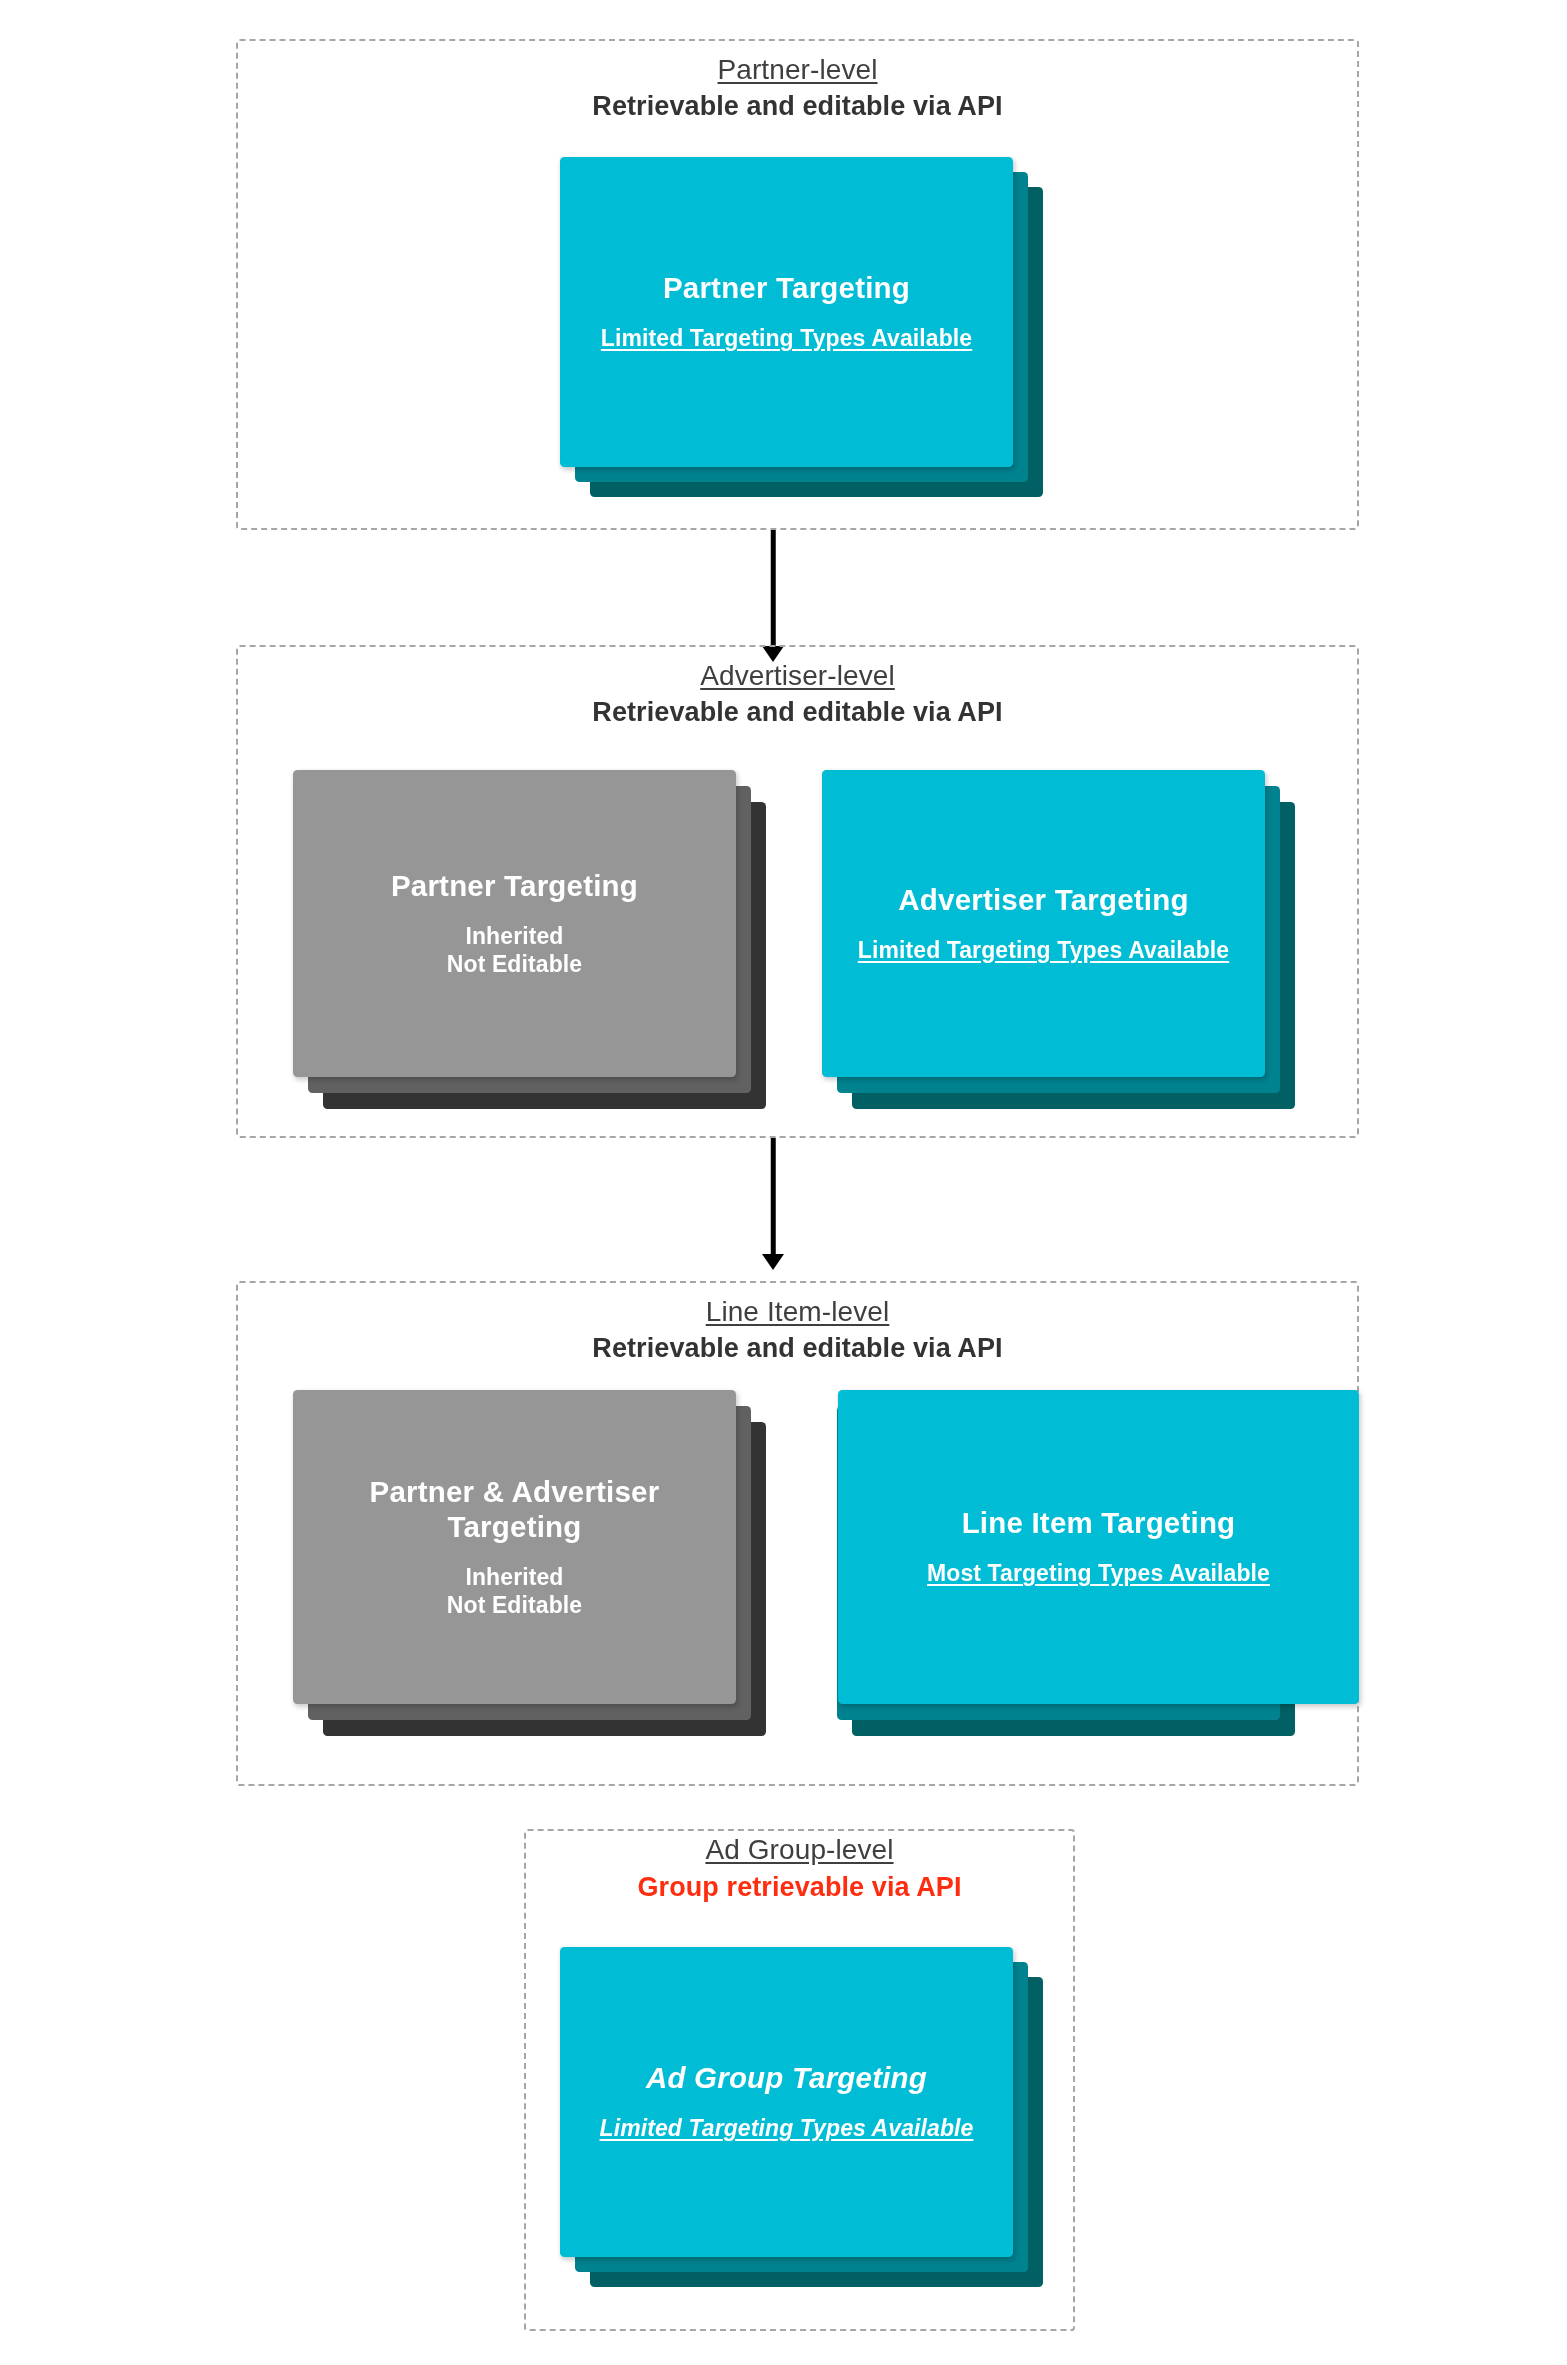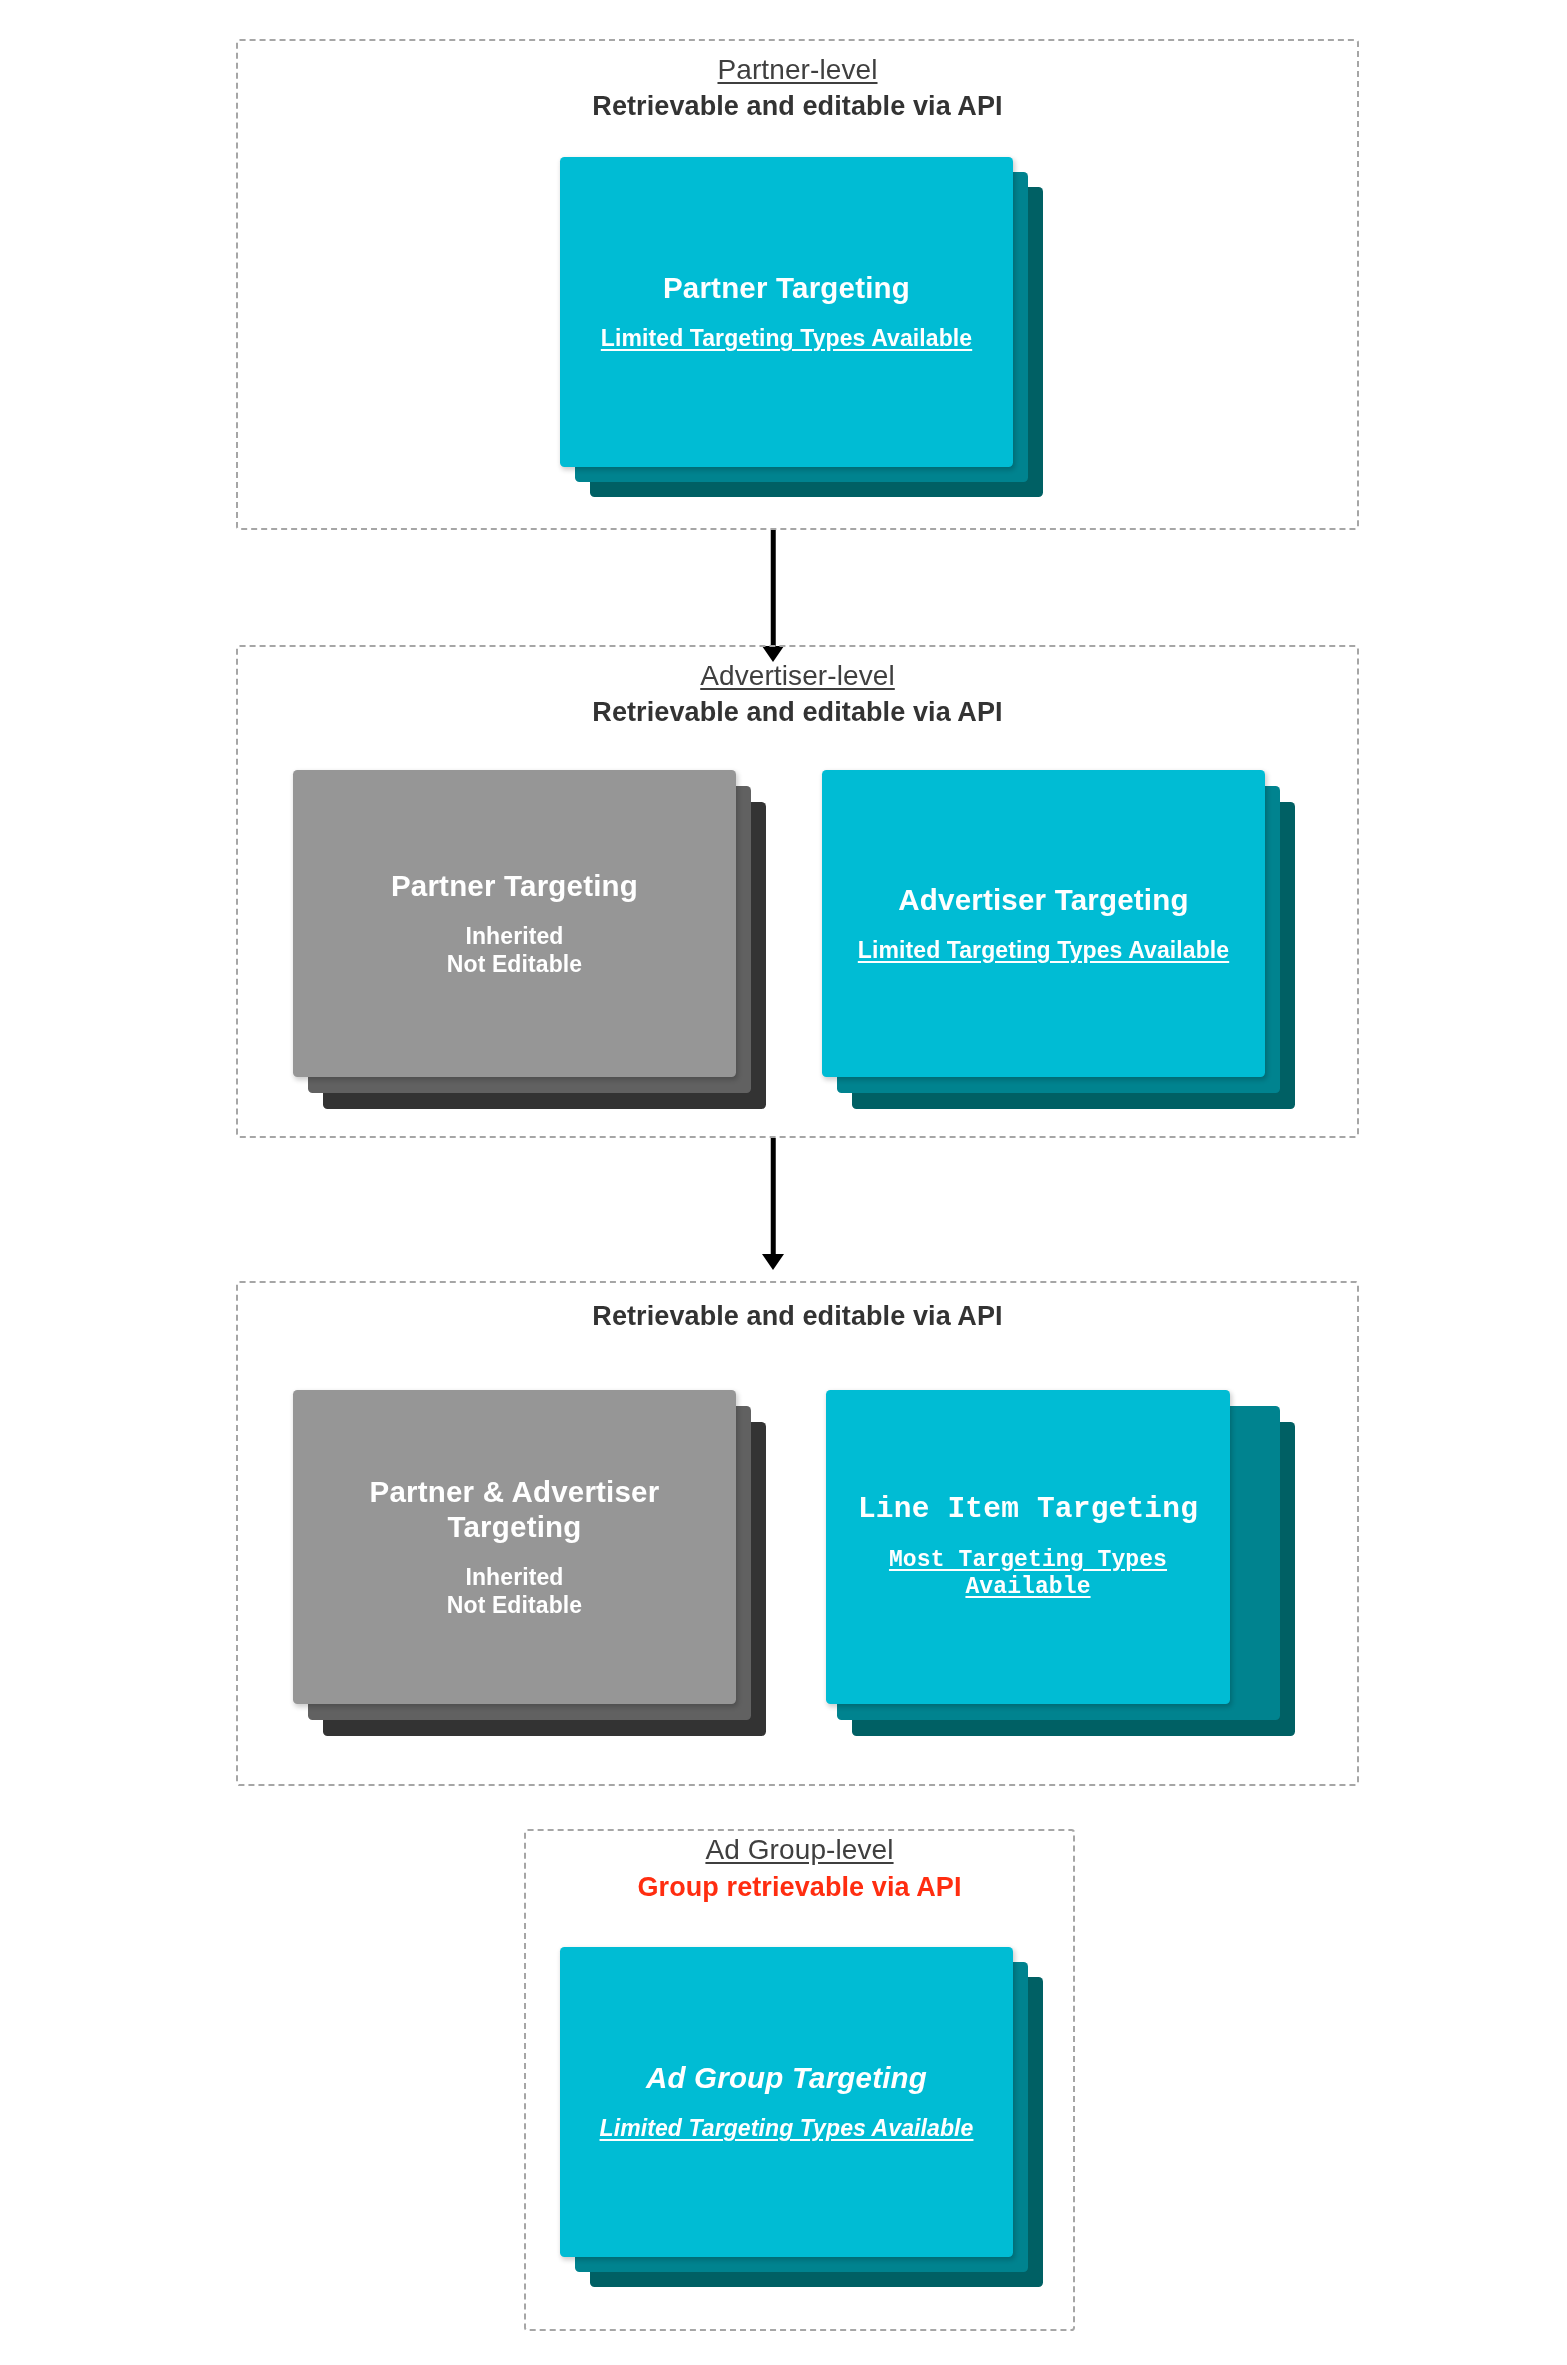--- a/index.html
+++ b/index.html
@@ -162,37 +162,38 @@
     </div>
   </div>
 
   <div class="arrow" style="left:755px;top:1138px;width:36px;height:132px;">
     <div class="shaft" style="height:117px;"></div>
     <div class="head"></div>
   </div>
 
   <div class="panel" style="left:236px;top:1281px;width:1123px;height:505px;">
     <div class="panel-head" style="top:12.5px;">
+      <span class="level-name">Line Item-level</span>
       <span class="level-api">Retrievable and editable via API</span>
     </div>
 
     <div class="stack grey" style="left:55px;top:107px;width:473px;height:357px;">
       <div class="layer back" style="left:30px;top:32px;width:443px;height:314px;"></div>
       <div class="layer mid" style="left:15px;top:16px;width:443px;height:314px;"></div>
       <div class="layer front" style="left:0px;top:0px;width:443px;height:314px;">
         <div class="card-title">Partner &amp; Advertiser Targeting</div>
         <div class="card-sub" style="white-space:pre-line;">Inherited
 Not Editable</div>
       </div>
     </div>
 
     <div class="stack cyan" style="left:584px;top:107px;width:473px;height:357px;">
       <div class="layer back" style="left:30px;top:32px;width:443px;height:314px;"></div>
       <div class="layer mid" style="left:15px;top:16px;width:443px;height:314px;"></div>
-      <div class="layer front" style="left:4px;top:0px;width:404px;height:314px;font-family:Liberation Mono, monospace;">
+      <div class="layer front" style="left:16px;top:0px;width:521px;height:314px;">
         <div class="card-title">Line Item Targeting</div>
         <div class="card-sub u">Most Targeting Types Available</div>
       </div>
     </div>
   </div>
 
   <div class="panel" style="left:524px;top:1829px;width:551px;height:502px;">
     <div class="panel-head" style="top:3px;">
       <span class="level-name">Ad Group-level</span>
       <span class="level-api warn">Group retrievable via API</span>

